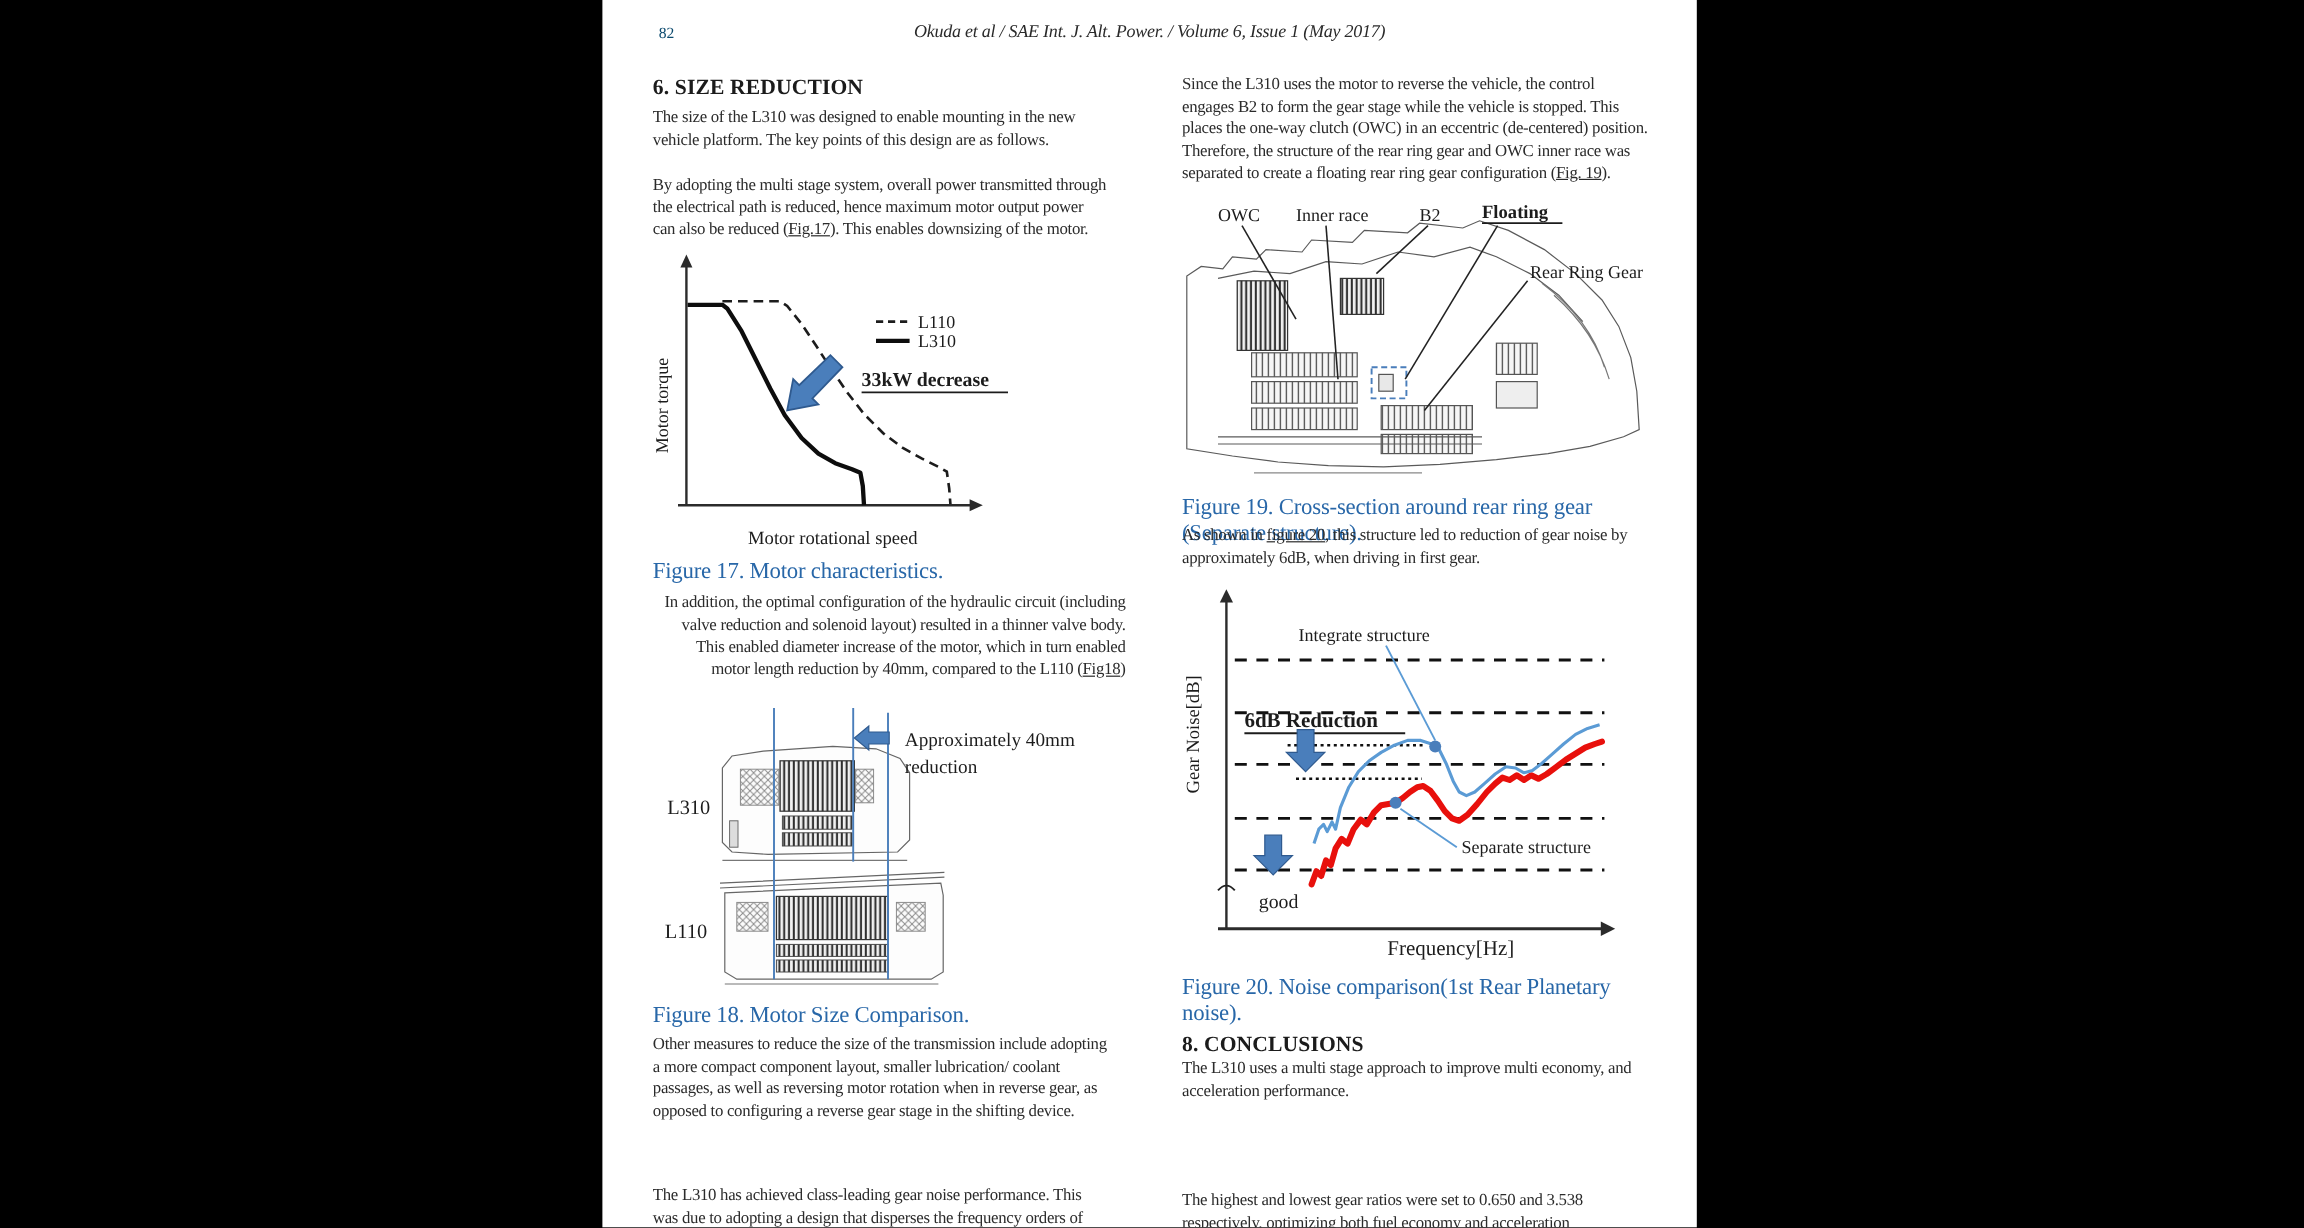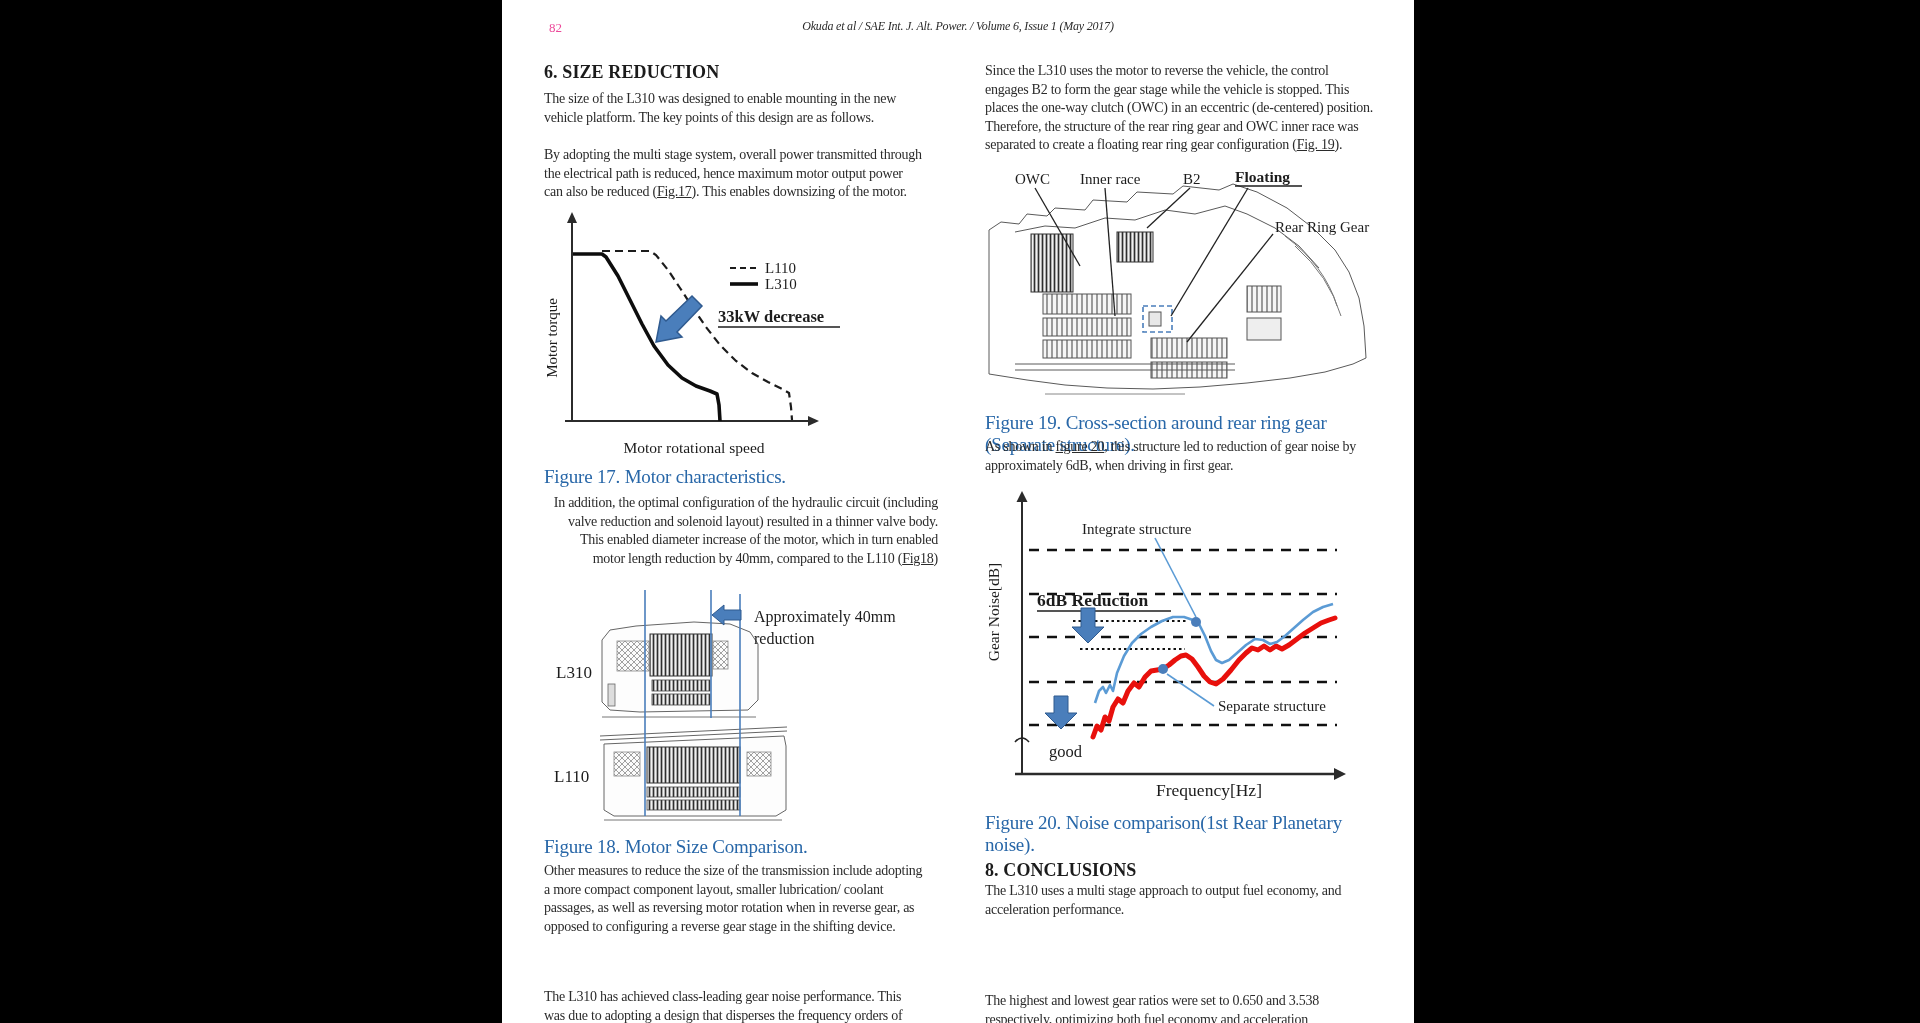--- a/index.html
+++ b/index.html
@@ -1,21 +1,21 @@
 <!DOCTYPE html>
 <html><head>
 <meta charset="utf-8">
 <style>
   html,body{margin:0;padding:0;}
   body{width:1920px;height:1023px;background:#000;position:relative;overflow:hidden;
        font-family:"Liberation Serif",serif;color:#222;}
   .page{position:absolute;left:502px;top:0;width:912px;height:1023px;background:#fff;}
-  .pgnum{position:absolute;left:47px;top:20px;font-size:13px;color:#ec4899;}
+  .pgnum{position:absolute;left:47px;top:20px;font-size:13px;color:#0c4a6e;}
   .runhead{position:absolute;left:0;right:0;top:19px;text-align:center;font-style:italic;
-           font-size:12px;color:#2a2a2a;letter-spacing:-0.2px;}
+           font-size:15px;color:#2a2a2a;letter-spacing:-0.2px;}
   .col{position:absolute;top:0;height:1023px;}
   .col-left{left:42px;width:394px;}
   .col-right{left:483px;width:400px;}
   .blk{position:absolute;left:0;right:0;}
   .sec{font-size:18px;font-weight:bold;margin:0;color:#1b1b1b;letter-spacing:0.1px;}
   .para{font-size:14px;line-height:18.6px;margin:0;white-space:pre;letter-spacing:-0.25px;color:#2b2b2b;}
   .xref{text-decoration:underline;}
   .cap{font-size:19px;color:#2867a8;letter-spacing:-0.2px;}
   svg{display:block;overflow:visible;}
   svg text{font-family:"Liberation Serif",serif;fill:#1c1c1c;}
@@ -204,18 +204,18 @@
       <polygon points="69,206 83,206 83,223 92,223 76,239 60,223 69,223" fill="#4a7ebb" stroke="#2f5a8f" stroke-width="1"></polygon>
       <text x="64" y="267" font-size="16.5">good</text>
       <path d="M30,252 q7,-8 14,0" stroke="#222" stroke-width="1.6" fill="none"></path>
       <text x="224" y="306" text-anchor="middle" font-size="17.5">Frequency[Hz]</text>
     </svg>
 
     <div class="cap blk" style="top:812px;">Figure 20. Noise comparison(1st Rear Planetary noise).</div>
 
     <h2 class="sec blk" style="top:848px;margin-top:12px;">8. CONCLUSIONS</h2>
 
-    <p class="para blk" style="top:882px;">The L310 uses a multi stage approach to output fuel economy, and
+    <p class="para blk" style="top:882px;">The L310 uses a multi stage approach to improve multi economy, and
 acceleration performance.</p>
     <p class="para blk" style="top:992px;">The highest and lowest gear ratios were set to 0.650 and 3.538
 respectively, optimizing both fuel economy and acceleration</p>
   </div>
 </div>
 
 </body></html>

